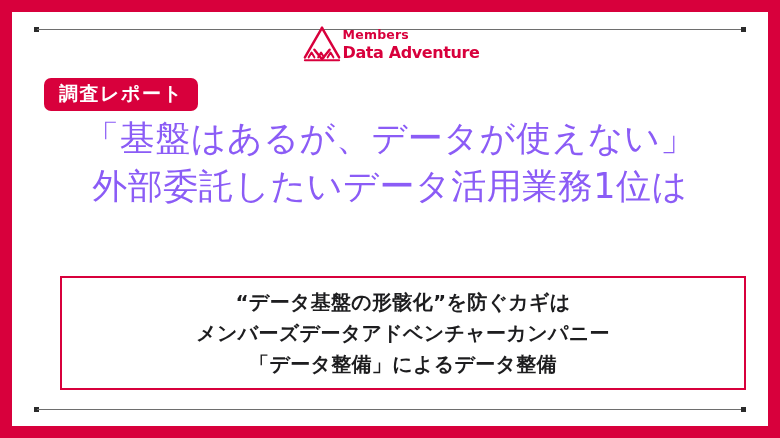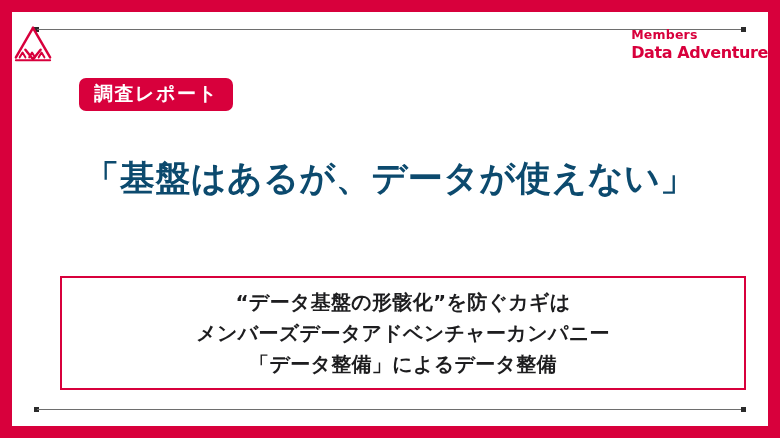--- a/index.html
+++ b/index.html
@@ -59,21 +59,21 @@
   .rule .cap.right { right: 0; }
 
   
   .logo {
     position: absolute;
     left: 0;
     right: 0;
     top: 14px;
     display: flex;
     align-items: center;
-    justify-content: space-between;
+    justify-content: center;
   }
   .logo-mark {
     width: 42px;
     height: 38px;
     display: block;
   }
   .logo-words {
     display: flex;
     flex-direction: column;
     justify-content: center;
@@ -100,36 +100,34 @@
     top: 66px;
     background: #D8003C;
     color: #ffffff;
     font-size: 19px;
     font-weight: bold;
     letter-spacing: 1.5px;
     padding: 5px 15px 6px 15px;
     border-radius: 7px;
     line-height: 1.15;
     white-space: nowrap;
-    margin-left: 35px;
   }
 
   
   .headline {
     position: absolute;
     left: 20px;
     right: 20px;
     top: 102px;
     text-align: center;
-    color: #0c4a6e;
-    font-weight: bold;
+    color: #8b5cf6;
+    font-weight: normal;
     font-size: 35px;
     line-height: 48px;
     letter-spacing: 0.5px;
-    margin-top: 40px;
   }
   .headline .hl-line { display: block; white-space: nowrap; }
 
   
   .callout {
     position: absolute;
     left: 48px;
     top: 264px;
     width: 686px;
     height: 114px;
@@ -190,20 +188,21 @@
       <span class="logo-words">
         <span class="logo-members">Members</span>
         <span class="logo-main">Data Adventure</span>
       </span>
     </div>
 
     <div class="badge">調査レポート</div>
 
     <div class="headline">
       <span class="hl-line">「基盤はあるが、データが使えない」</span>
+      <span class="hl-line">外部委託したいデータ活用業務1位は</span>
     </div>
 
     <div class="callout">
       <span class="co-line">“データ基盤の形骸化”を防ぐカギは</span>
       <span class="co-line">メンバーズデータアドベンチャーカンパニー</span>
       <span class="co-line">「データ整備」によるデータ整備</span>
     </div>
 
 
     <div class="rule bottom">

